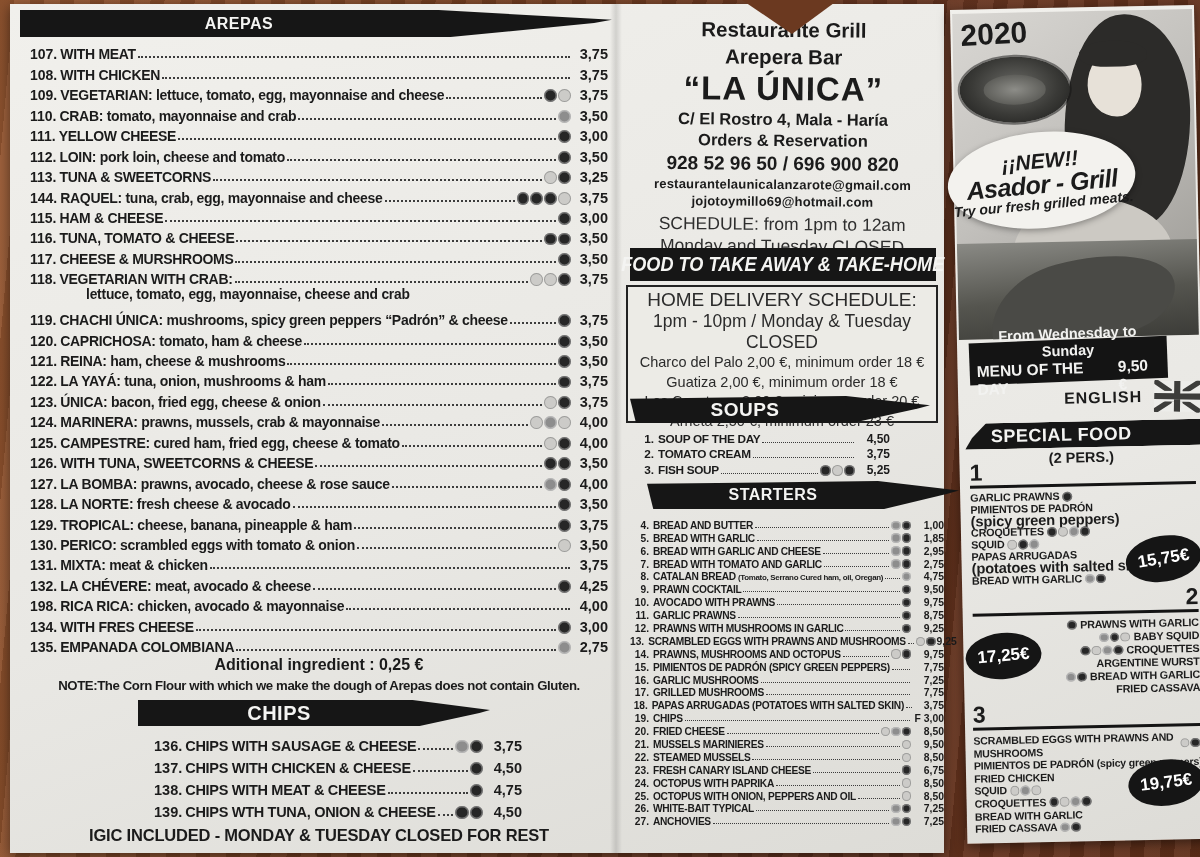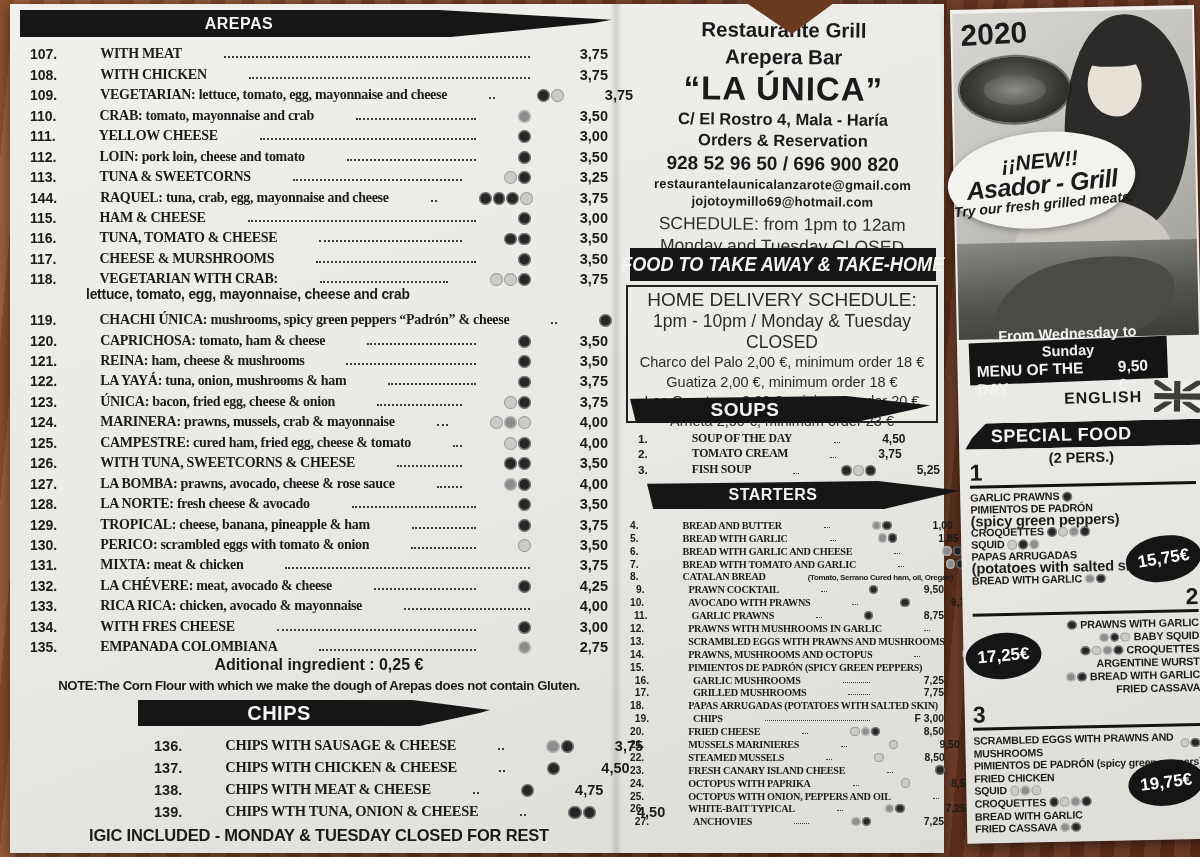--- a/index.html
+++ b/index.html
@@ -24,23 +24,23 @@
     clip-path:polygon(0 0,78% 0,100% 38%,97% 50%,80% 100%,0 100%);padding-right:70px;box-sizing:border-box;}
   .banner-soups{left:8px;top:392px;width:300px;height:27px;font-size:19px;
     clip-path:polygon(0 10%,72% 0,100% 34%,96% 46%,74% 100%,2% 100%);padding-right:70px;box-sizing:border-box;}
   .banner-starters{left:25px;top:477px;width:312px;height:28px;font-size:16px;
     clip-path:polygon(0 10%,74% 0,100% 34%,96% 46%,76% 100%,2% 100%);padding-right:60px;box-sizing:border-box;}
   .sf-banner{left:6px;top:414px;width:238px;height:26px;font-size:18px;justify-content:flex-start;
     clip-path:polygon(9% 0,100% 0,100% 100%,0 100%,3% 55%);padding-left:26px;box-sizing:border-box;}
 
   
   .mlist{position:absolute;}
-  .row{display:flex;align-items:flex-end;font-weight:bold;white-space:nowrap;gap:40px;}
+  .row{display:flex;align-items:flex-end;font-weight:bold;white-space:nowrap;}
   .row .num{margin-right:3px;}
-  .row .nm{letter-spacing:-.3px;font-family:Liberation Serif, serif;}
+  .row .nm{letter-spacing:-.3px;}
   .row .detail{font-size:.78em;letter-spacing:-.3px;margin-left:2px;}
   .dots{flex:1;min-width:6px;border-bottom:2px dotted #3c3c3c;margin:0 2px 4px 2px;}
   .price{white-space:nowrap;text-align:right;}
   .icons{display:inline-flex;gap:1px;margin:0 1px 1px 0;align-items:center;}
   .ic{width:.92em;height:.92em;border-radius:50%;display:inline-block;box-shadow:inset 0 0 0 1.5px rgba(255,255,255,.35);}
   .ic-dark{background:#262626;}
   .ic-mid{background:#8d8d8d;}
   .ic-light{background:#cccbc8;box-shadow:inset 0 0 0 1px #9e9e9c;}
 
   
@@ -387,21 +387,21 @@
         <div class="row">
           <span class="num">132.</span>
           <span class="nm">LA CHÉVERE: meat, avocado &amp; cheese</span>
           <span class="dots"></span>
           <span class="icons">
             <span class="ic ic-dark"></span>
           </span>
           <span class="price">4,25</span>
         </div>
         <div class="row">
-          <span class="num">133.</span>
+          <span class="num">198.</span>
           <span class="nm">RICA RICA: chicken, avocado &amp; mayonnaise</span>
           <span class="dots"></span>
           <span class="price">4,00</span>
         </div>
         <div class="row">
           <span class="num">134.</span>
           <span class="nm">WITH FRES CHEESE</span>
           <span class="dots"></span>
           <span class="icons">
             <span class="ic ic-dark"></span>

